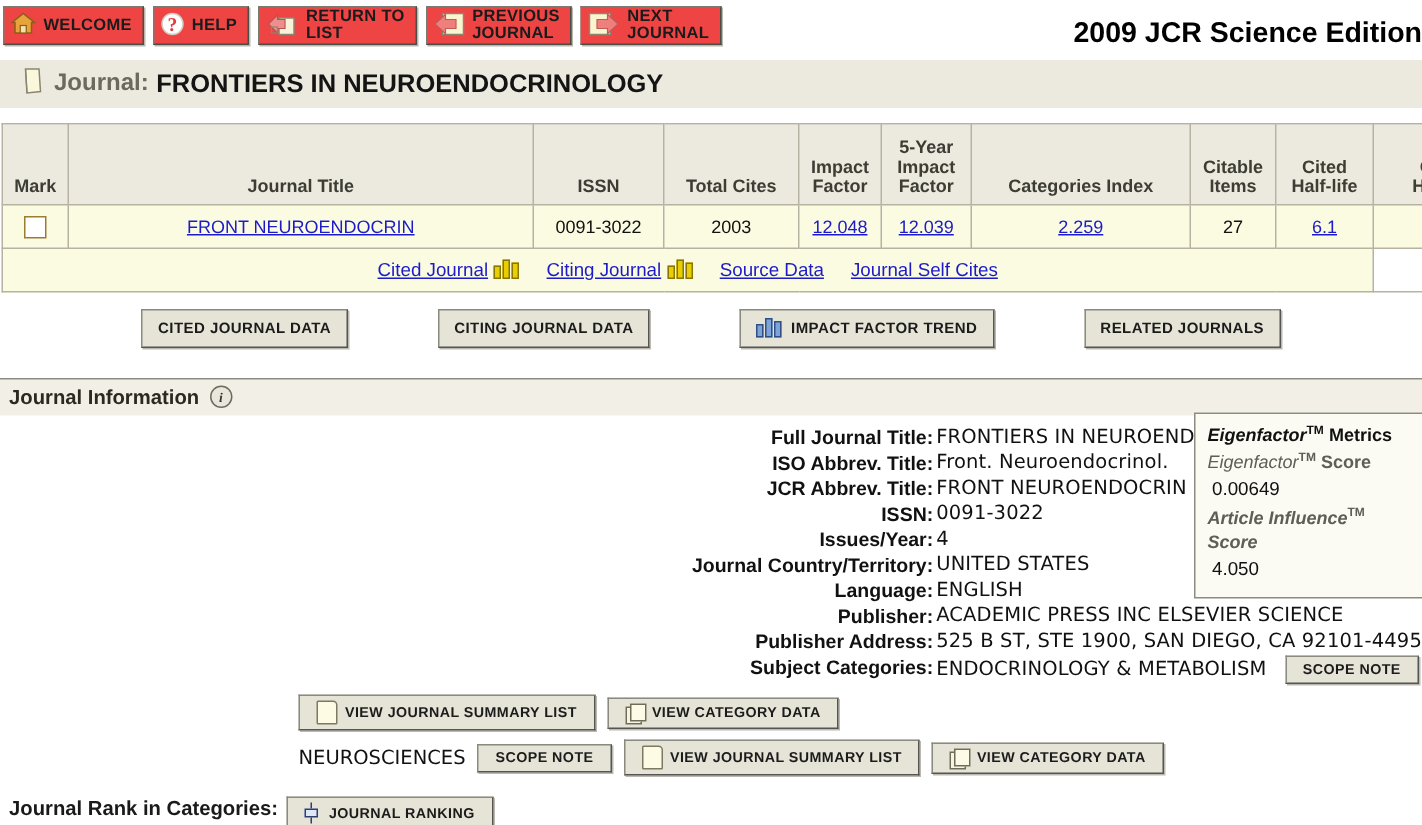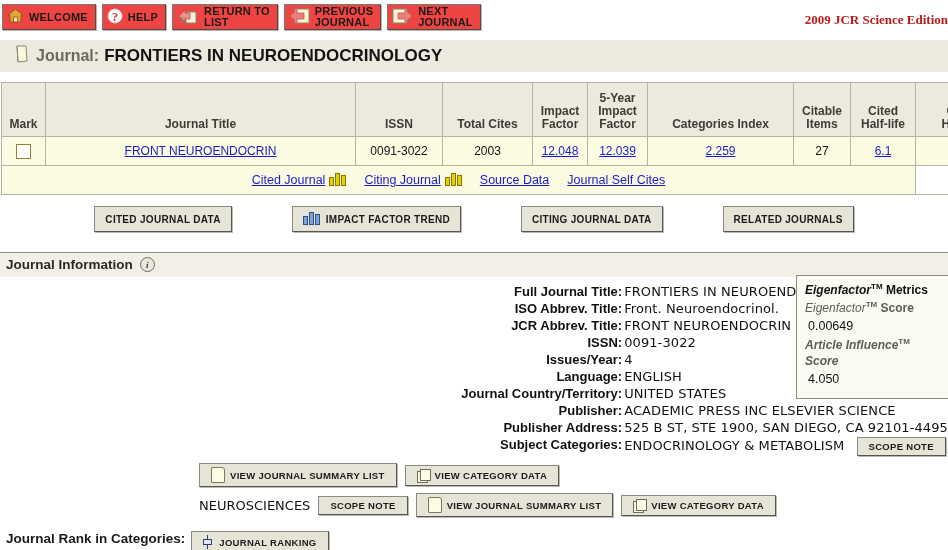--- a/index.html
+++ b/index.html
@@ -43,25 +43,25 @@
     box-sizing: border-box;
     font-family: "Liberation Sans", sans-serif;
   }
   .navbtn .lbl { line-height: 1.0; white-space: pre-line; }
   .navbtn .ico { margin-right: 5px; flex: 0 0 auto; display:block; }
 
   .ed-title {
     position: absolute;
     right: 0px;
     top: 12px;
-    font-size: 13px;
-    font-weight: bold;
-    color: #b91c1c;
+    font-size: 19px;
+    font-weight: bold;
+    color: #000000;
     white-space: nowrap;
-    font-family: Liberation Serif, serif;
+    font-family: Liberation Sans, sans-serif;
   }
 
   
   .jbar {
     background: #eceade;
     height: 32px;
     display: flex;
     align-items: center;
     padding-left: 14px;
     margin-top: 4px;
@@ -461,31 +461,31 @@
   </tr>
 </tbody>
     </table>
 </div>
 
 <div class="actionrow">
   <div class="actbtn">
     <span>CITED JOURNAL DATA</span>
   </div>
   <div class="actbtn">
+    <span>CITING JOURNAL DATA</span>
+  </div>
+  <div class="actbtn">
     <span class="barsico blue">
         <i></i>
         <i></i>
         <i></i>
       </span>
     <span>IMPACT FACTOR TREND</span>
   </div>
   <div class="actbtn">
-    <span>CITING JOURNAL DATA</span>
-  </div>
-  <div class="actbtn">
     <span>RELATED JOURNALS</span>
   </div>
 </div>
 
 <div class="sec-hdr">
   <span>Journal Information</span>
   <span class="infoglyph">i</span>
 </div>
 
 <div class="infowrap">
@@ -505,26 +505,26 @@
     </tr>
     <tr>
       <td class="lab">ISSN:</td>
       <td class="val">0091-3022</td>
     </tr>
     <tr>
       <td class="lab">Issues/Year:</td>
       <td class="val">4</td>
     </tr>
     <tr>
+      <td class="lab">Journal Country/Territory:</td>
+      <td class="val">UNITED STATES</td>
+    </tr>
+    <tr>
       <td class="lab">Language:</td>
       <td class="val">ENGLISH</td>
-    </tr>
-    <tr>
-      <td class="lab">Journal Country/Territory:</td>
-      <td class="val">UNITED STATES</td>
     </tr>
     <tr>
       <td class="lab">Publisher:</td>
       <td class="val">ACADEMIC PRESS INC ELSEVIER SCIENCE</td>
     </tr>
     <tr>
       <td class="lab">Publisher Address:</td>
       <td class="val">525 B ST, STE 1900, SAN DIEGO, CA 92101-4495</td>
     </tr>
     <tr>

